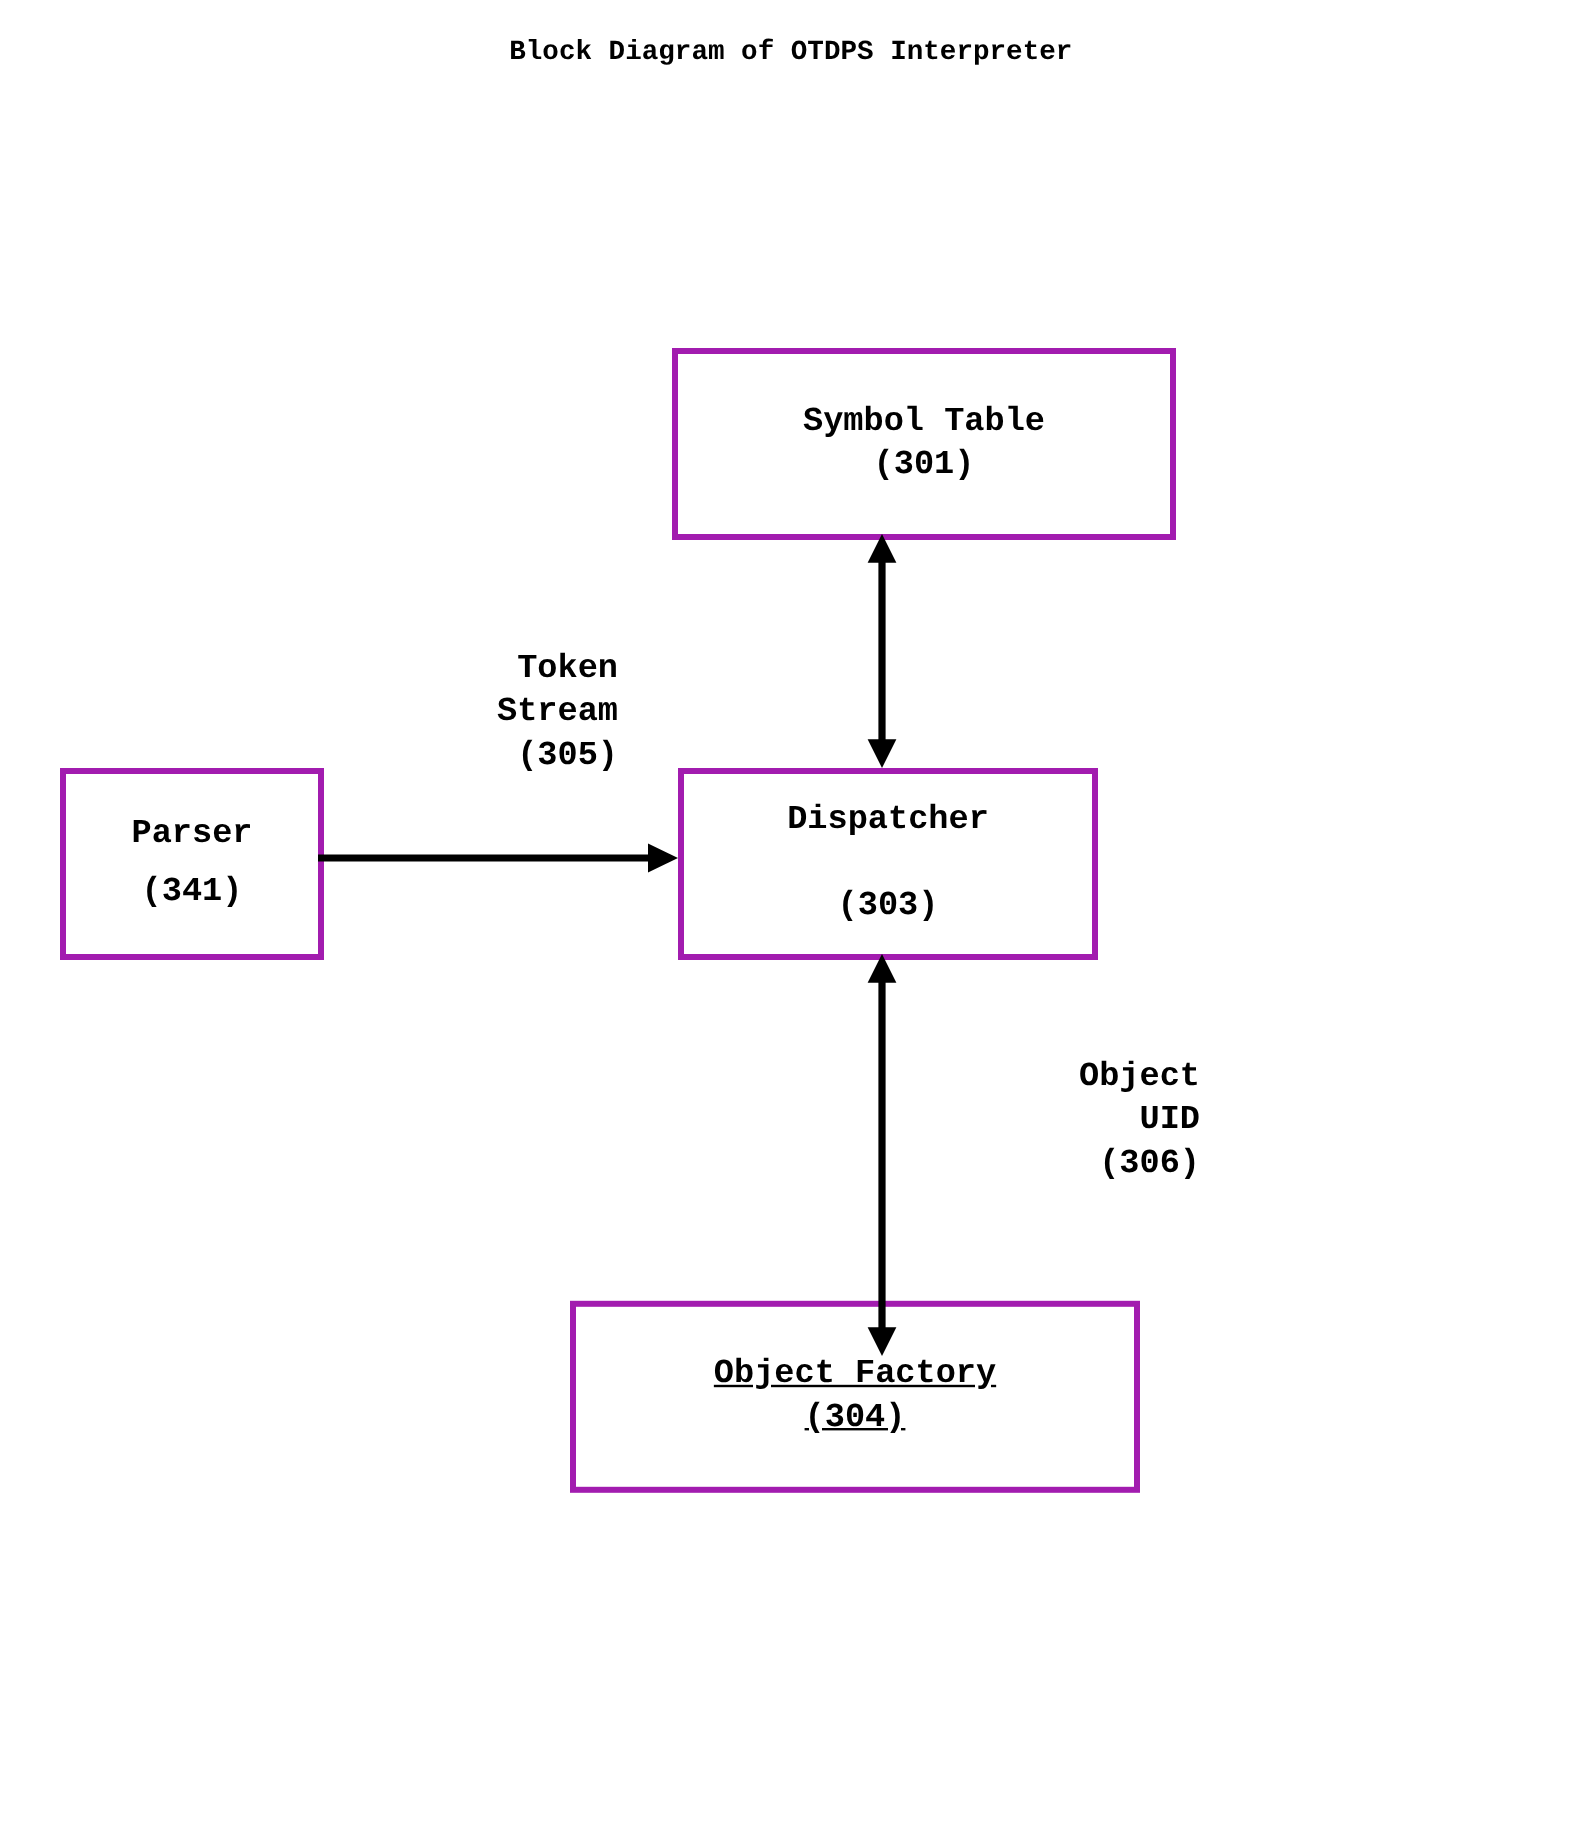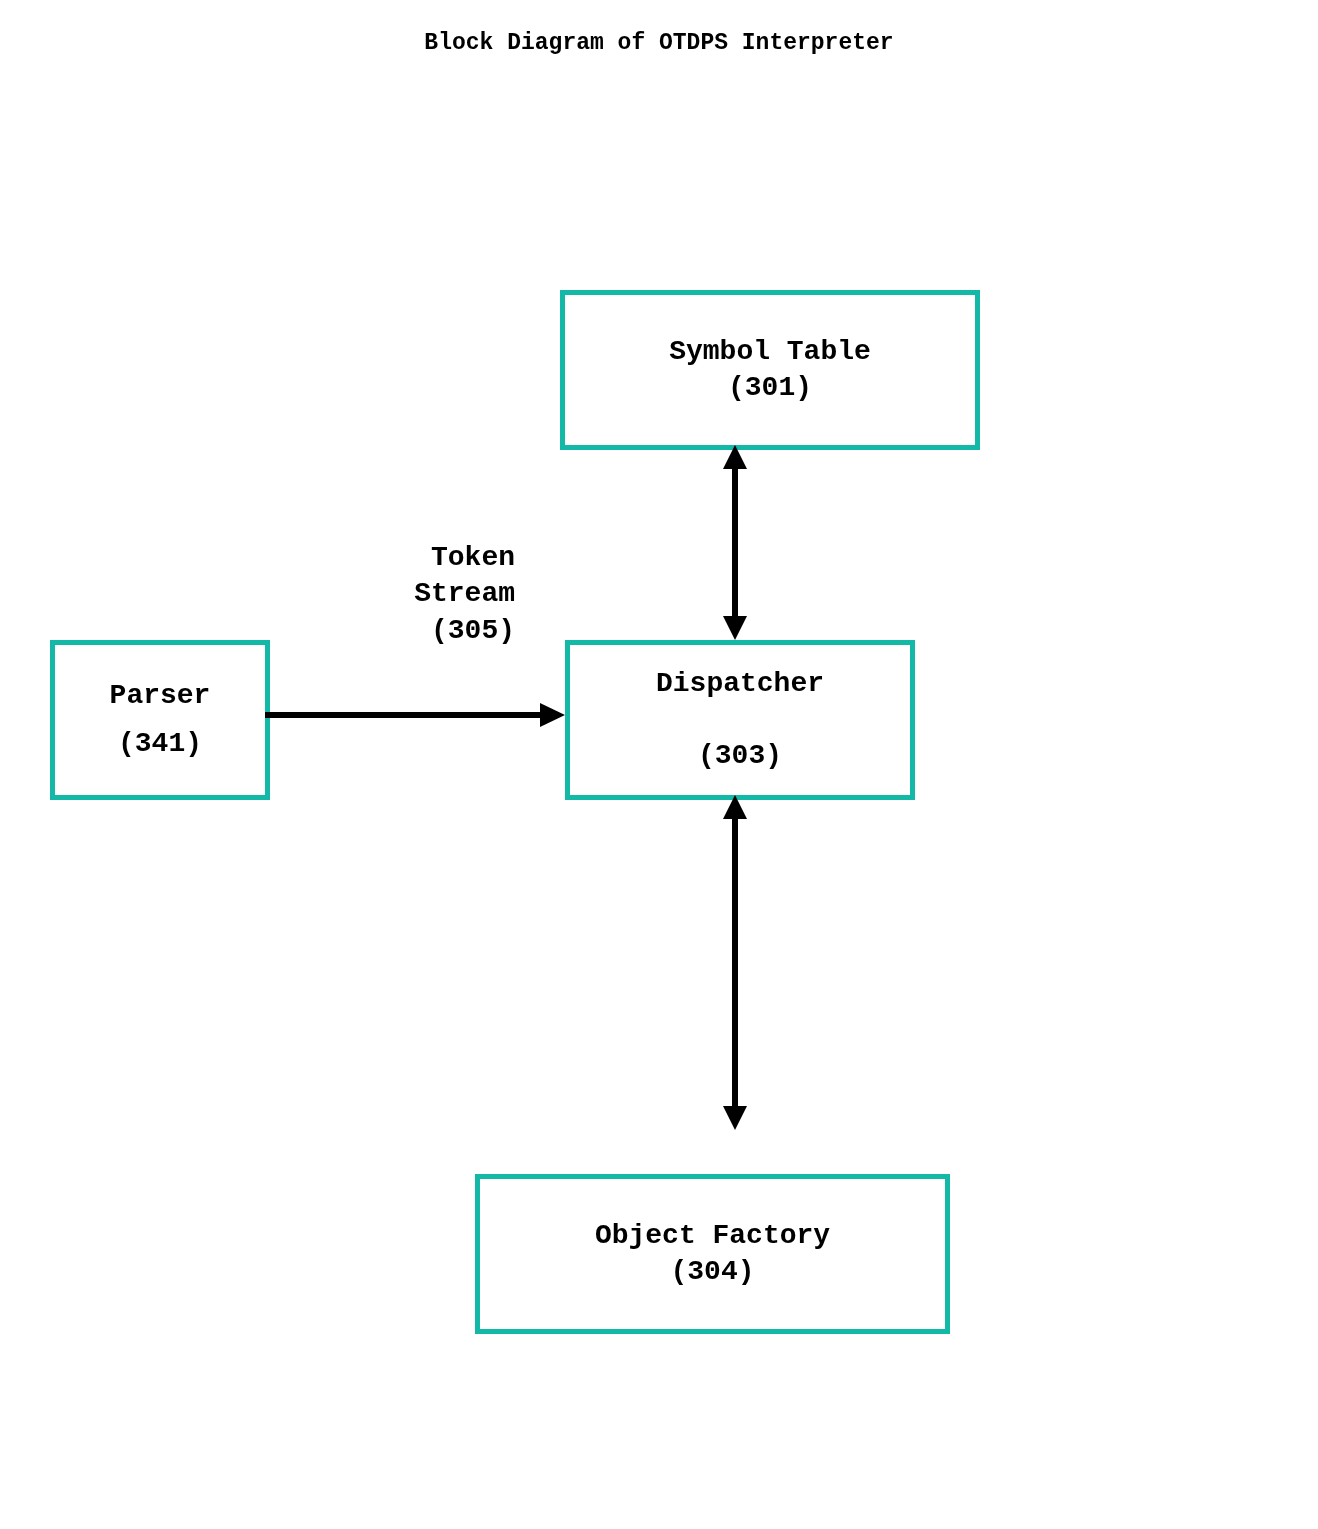--- a/index.html
+++ b/index.html
@@ -18,21 +18,21 @@
     .title {
       position: absolute;
       top: 30px;
       left: 0;
       width: 100%;
       text-align: center;
       font-size: 23px;
     }
     .box {
       position: absolute;
-      border: 5px solid #14b8a6;
+      border: 5px solid #a21caf;
       display: flex;
       flex-direction: column;
       justify-content: center;
       align-items: center;
       text-align: center;
       line-height: 1.3;
       background: white;
     }
     .label {
       position: absolute;
@@ -59,31 +59,36 @@
   <div class="box" style="left:50px; top:640px; width:210px; height:150px;gap:12px;">
     <div>Parser</div>
     <div>(341)</div>
   </div>
 
   <div class="box" style="left:565px; top:640px; width:340px; height:150px;gap:36px;">
     <div>Dispatcher</div>
     <div>(303)</div>
   </div>
 
-  <div class="box" style="left:475px; top:1174px; width:465px; height:150px;">
+  <div class="box" style="left:475px; top:1084px; width:465px; height:150px;text-decoration:underline;">
     <div>Object Factory</div>
     <div>(304)</div>
   </div>
 
   <div class="label" style="left:315px; top:540px; width:200px;">
     <div>Token</div>
     <div>Stream</div>
     <div>(305)</div>
   </div>
 
+  <div class="label" style="left:800px; top:880px; width:200px;">
+    <div>Object</div>
+    <div>UID</div>
+    <div>(306)</div>
+  </div>
 
   <svg class="connector" style="left:265px; top:700px; width:300px; height:40px;">
     <line x1="0" y1="15" x2="280" y2="15" stroke="black" stroke-width="6"></line>
     <polygon points="300,15 275,3 275,27" fill="black"></polygon>
   </svg>
 
   <svg class="connector" style="left:715px; top:445px; width:40px; height:195px;">
     <line x1="20" y1="18" x2="20" y2="177" stroke="black" stroke-width="6"></line>
     <polygon points="20,0 8,24 32,24" fill="black"></polygon>
     <polygon points="20,195 8,171 32,171" fill="black"></polygon>

